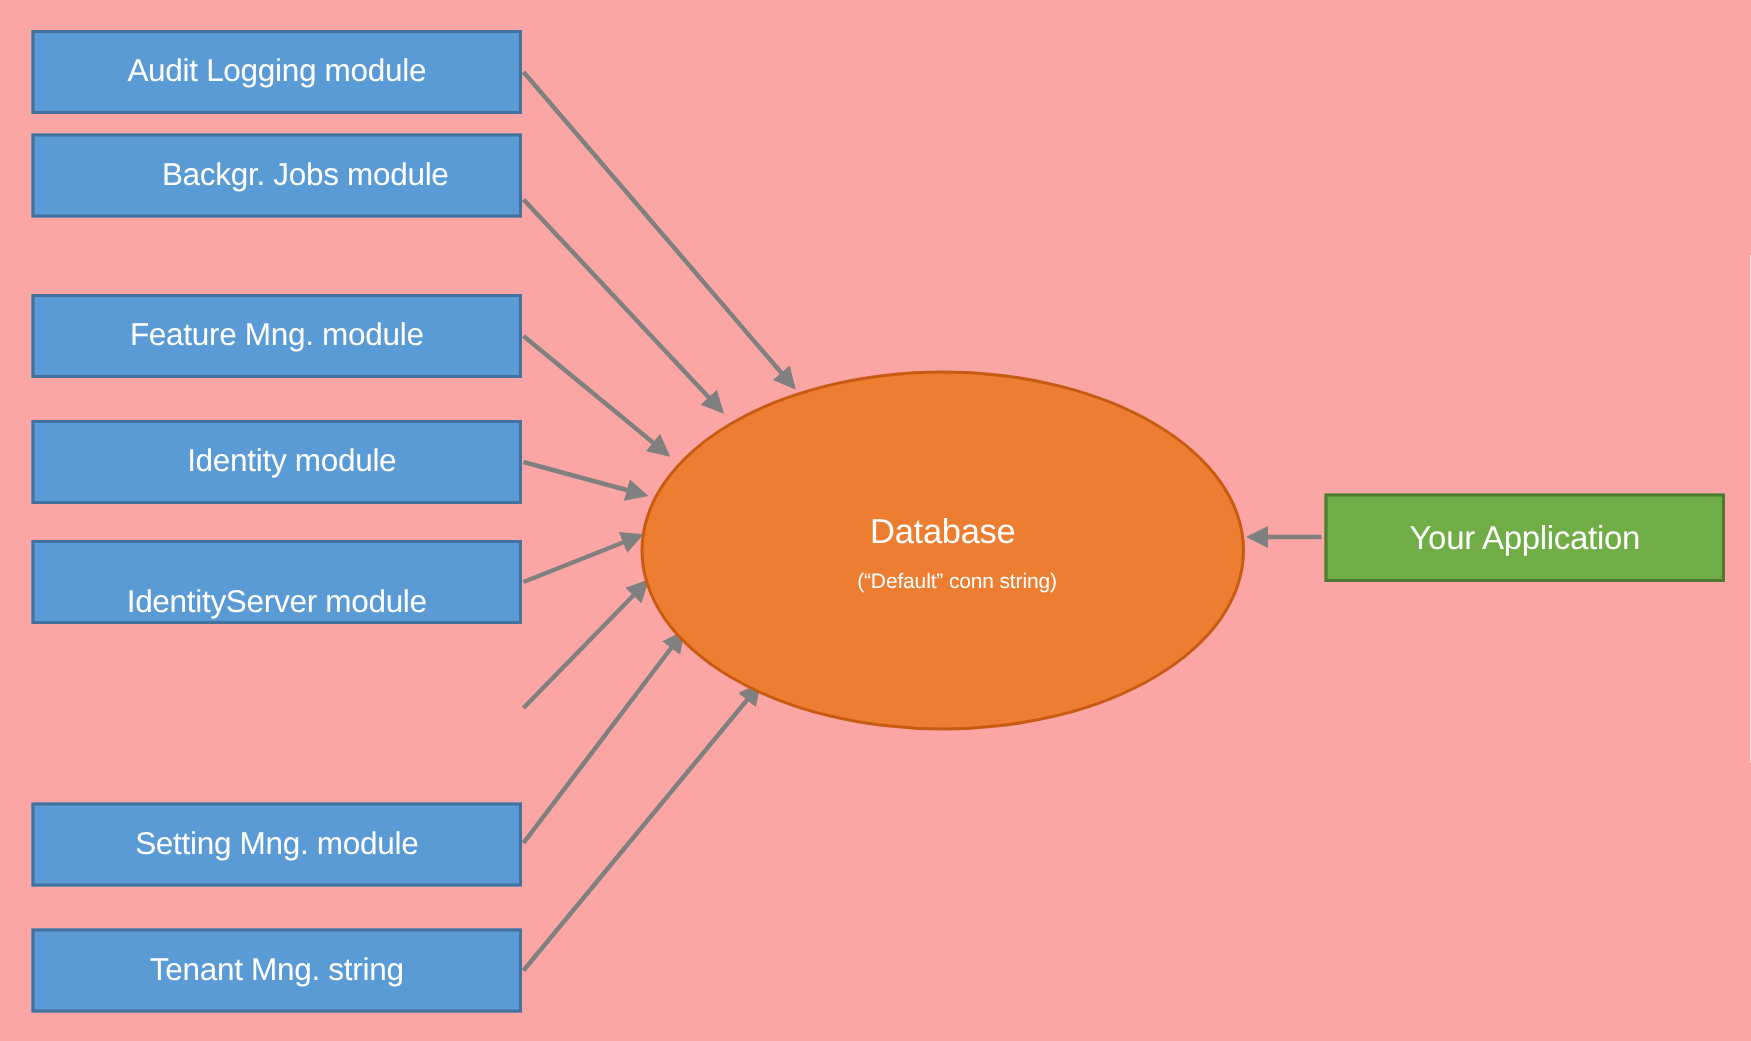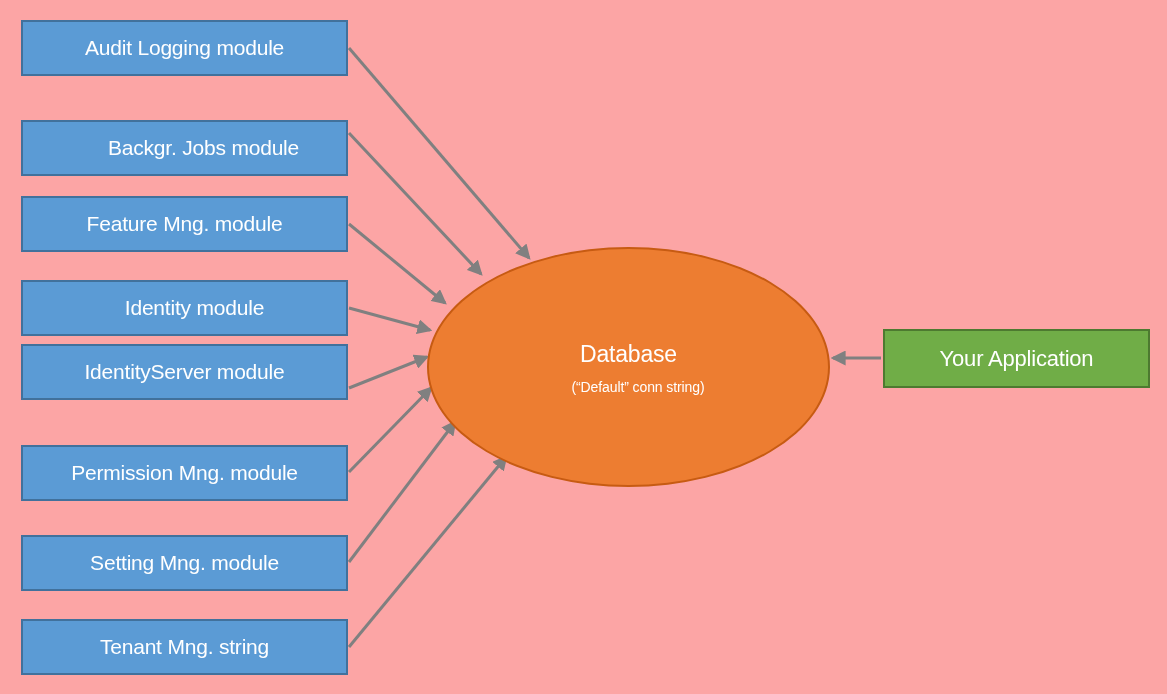--- a/index.html
+++ b/index.html
@@ -109,34 +109,31 @@
         <line x1="349" y1="472" x2="431" y2="388" stroke="#808080" stroke-width="3" marker-end="url(#arrowhead)"></line>
         <line x1="349" y1="562" x2="455" y2="422" stroke="#808080" stroke-width="3" marker-end="url(#arrowhead)"></line>
         <line x1="349" y1="647" x2="506" y2="457" stroke="#808080" stroke-width="3" marker-end="url(#arrowhead)"></line>
         <line x1="881" y1="358" x2="833" y2="358" stroke="#808080" stroke-width="3" marker-end="url(#arrowhead)"></line>
       </g>
   </svg>
 
   <div class="module-box" style="top: 20px;">
     <span>Audit Logging module</span>
   </div>
-  <div class="module-box" style="top: 120px; padding-left: 38px;">
+  <div class="module-box" style="top: 89px; padding-left: 38px;">
     <span>Backgr. Jobs module</span>
   </div>
   <div class="module-box" style="top: 196px; justify-content: center;">
     <span>Feature Mng. module</span>
   </div>
   <div class="module-box" style="top: 280px; padding-left: 20px;">
     <span>Identity module</span>
   </div>
-  <div class="module-box" style="top: 344px;">
+  <div class="module-box" style="top: 360px; align-items: flex-end;">
     <span>IdentityServer module</span>
-  </div>
-  <div class="module-box" style="top: 445px;">
-    <span>Permission Mng. module</span>
   </div>
   <div class="module-box" style="top: 535px; text-align: right;">
     <span>Setting Mng. module</span>
   </div>
   <div class="module-box" style="top: 619px;">
     <span>Tenant Mng. string</span>
   </div>
 
   <div id="db-ellipse">
     <div id="db-title">Database</div>

